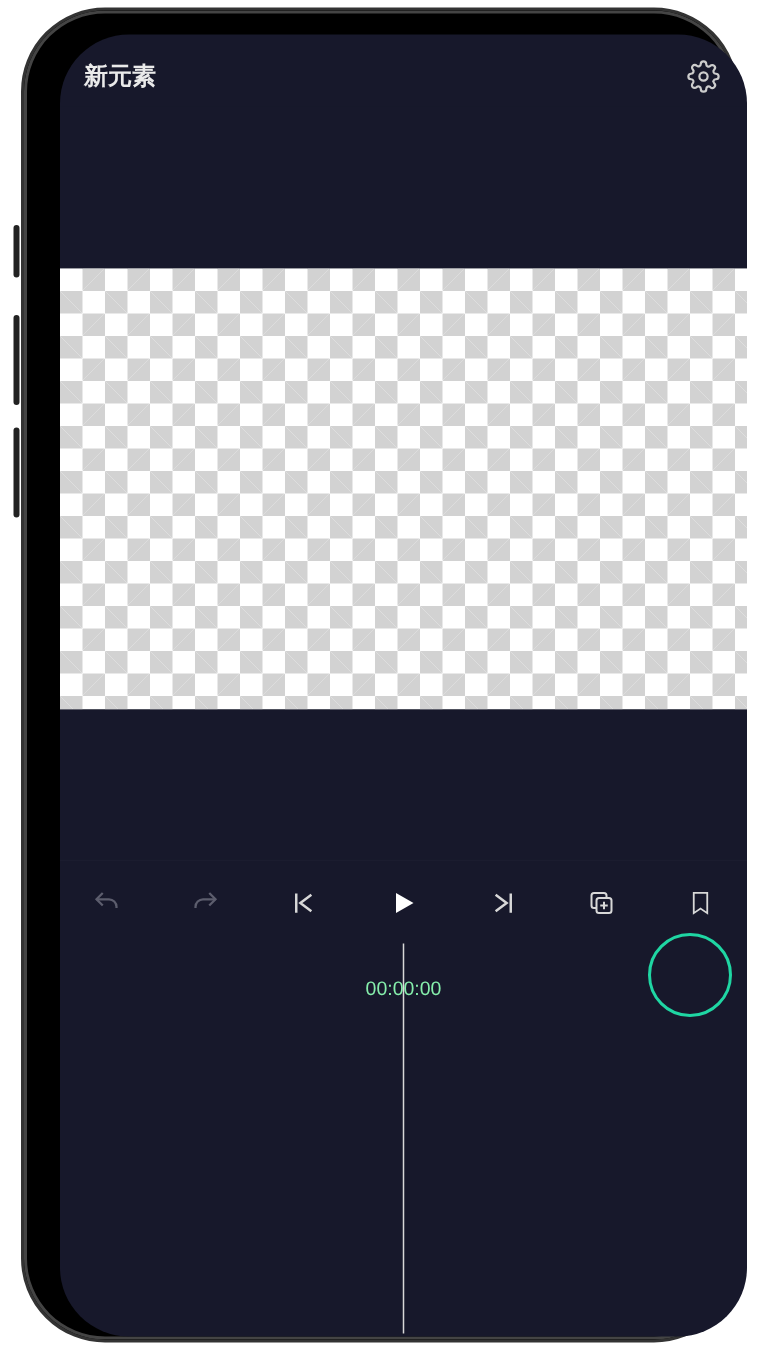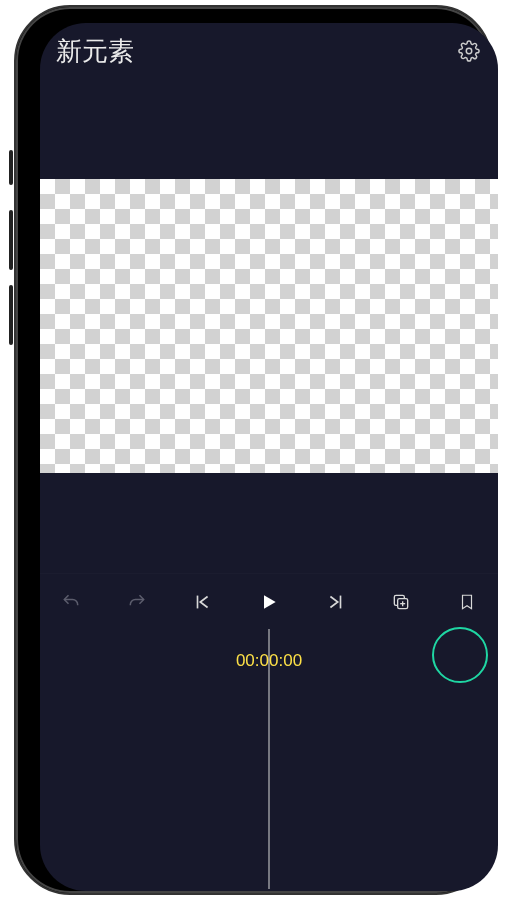--- a/index.html
+++ b/index.html
@@ -45,22 +45,22 @@
   }
   .header {
     display: flex;
     align-items: center;
     justify-content: space-between;
     padding: 14px 16px 6px 16px;
     height: 48px;
   }
   .title {
     color: #eaeaea;
-    font-size: 26px;
-    font-weight: 400;
+    font-size: 16px;
+    font-weight: 700;
   }
   .settings-btn {
     width: 26px;
     height: 26px;
     display: flex;
     align-items: center;
     justify-content: center;
     cursor: pointer;
   }
   .settings-btn svg { stroke: #ccc; }
@@ -101,22 +101,22 @@
   }
   .tool-btn.dim { color: #5c5d6d; }
   .tool-btn svg { stroke: currentColor; fill: none; }
   .play-btn svg { fill: #fff; stroke: none; }
   .timeline {
     position: relative;
     flex: 1;
     width: 100%;
   }
   .time-label {
-    color: #fde047;
-    font-size: 17px;
+    color: #86efac;
+    font-size: 13px;
     text-align: center;
     padding-top: 22px;
   }
   .playhead {
     position: absolute;
     left: 50%;
     top: 0;
     width: 1px;
     height: 260px;
     background: #d8d8d8;

